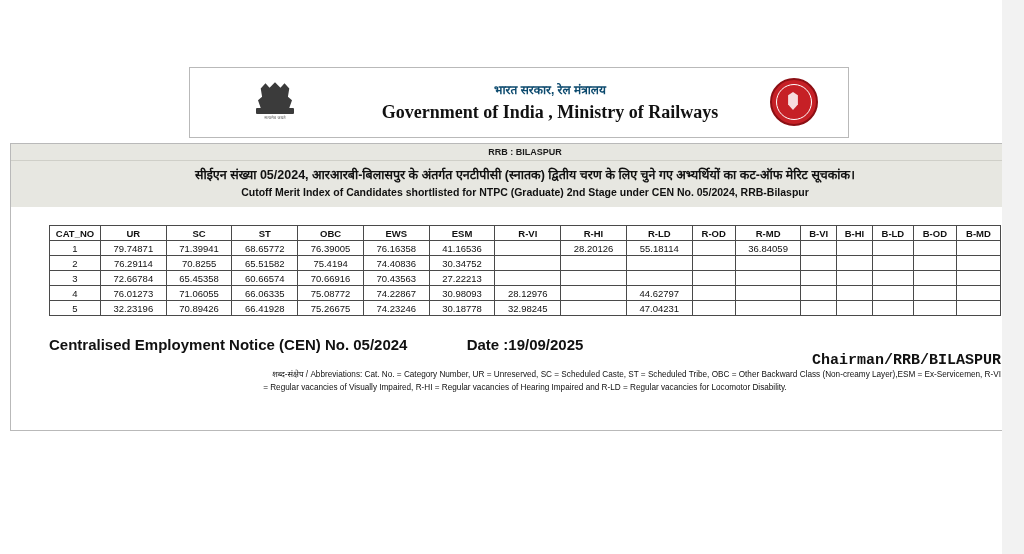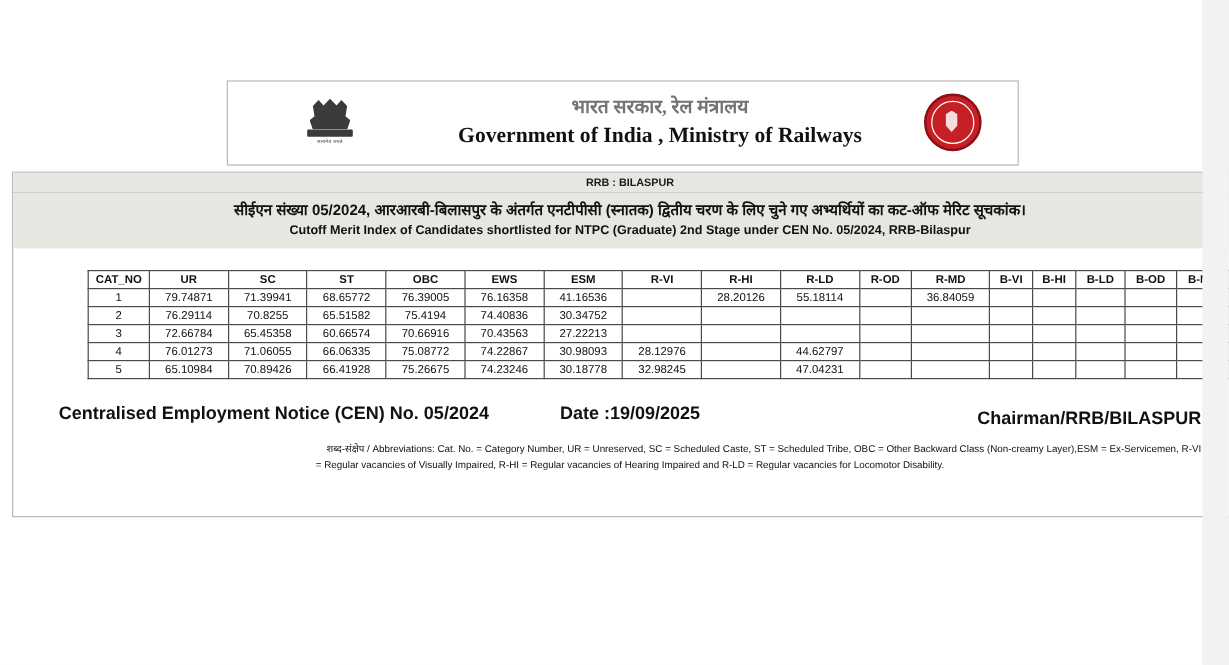--- a/index.html
+++ b/index.html
@@ -77,25 +77,24 @@
     letter-spacing: 0.2px;
   }
   .header-titles {
     position: absolute;
     left: 150px;
     top: 12px;
     width: 420px;
     text-align: center;
   }
   .header-titles .hi {
-    font-size: 16px;
-    color: #737373;
+    font-size: 12px;
+    color: #0c4a6e;
     font-weight: 600;
     line-height: 20px;
-    font-family: Liberation Serif, serif;
   }
   .header-titles .en {
     font-size: 18px;
     color: #111;
     font-weight: bold;
     font-family: "Liberation Serif", serif;
     line-height: 20px;
     margin-top: 2px;
   }
   .rrb-logo {
@@ -172,21 +171,20 @@
   }
 
   .table-wrap {
     padding: 18px 38px 0 38px;
   }
   table.merit {
     border-collapse: collapse;
     width: 100%;
     font-size: 9.5px;
     color: #111;
-    margin-left: 24px;
   }
   table.merit th, table.merit td {
     border: 1px solid #4a4a4a;
     text-align: center;
     height: 14px;
     padding: 0 2px;
     white-space: nowrap;
   }
   table.merit th {
     font-weight: bold;
@@ -213,22 +211,23 @@
     position: absolute;
     left: 0;
     right: 0;
     top: 0;
     text-align: center;
     font-weight: bold;
   }
   .footer-row .right {
     position: absolute;
     right: 0;
-    top: 4px;
-    font-weight: bold;
+    top: 16px;
+    font-weight: bold;
+    font-family: Liberation Mono, monospace;
   }
   .abbr {
     margin: 18px 38px 0 38px;
     font-size: 8.2px;
     color: #111;
     line-height: 13px;
   }
   .abbr .l1 { text-align: right; }
   .abbr .l2 { text-align: center; }
   .right-gutter {
@@ -364,21 +363,21 @@
             <td></td>
             <td></td>
             <td></td>
             <td></td>
             <td></td>
             <td></td>
             <td></td>
           </tr>
           <tr>
             <td class="catno">5</td>
-            <td>65.10984</td>
+            <td>32.23196</td>
             <td>70.89426</td>
             <td>66.41928</td>
             <td>75.26675</td>
             <td>74.23246</td>
             <td>30.18778</td>
             <td>32.98245</td>
             <td></td>
             <td>47.04231</td>
             <td></td>
             <td></td>

